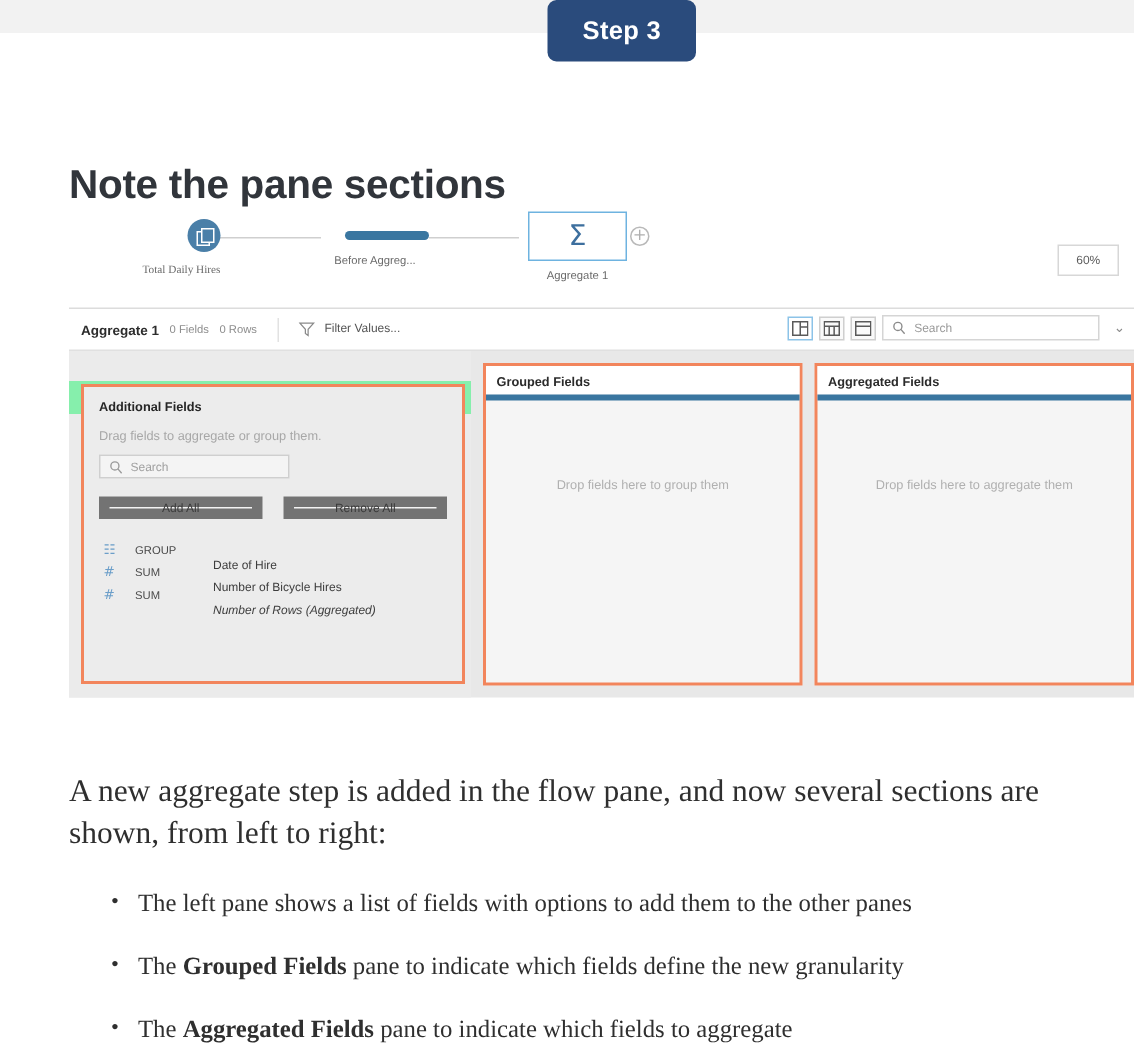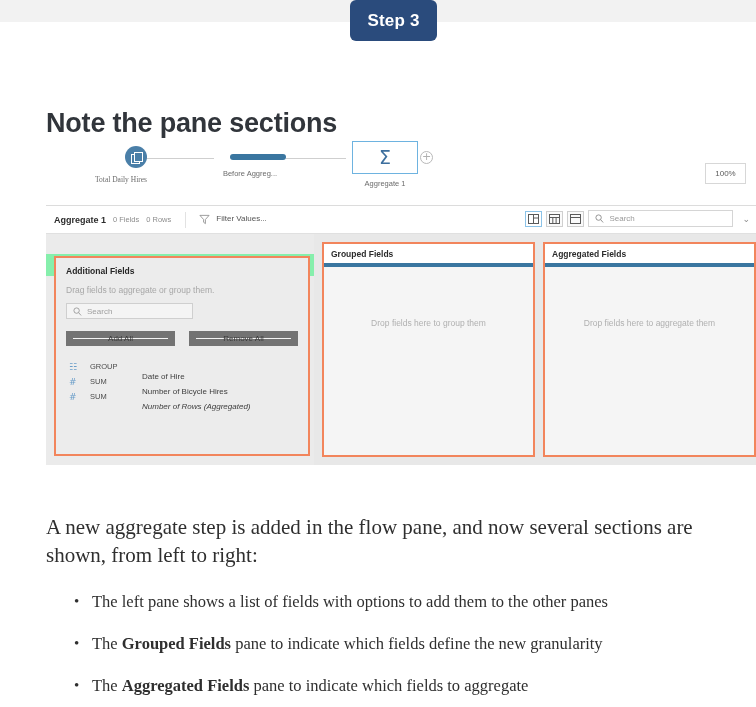--- a/index.html
+++ b/index.html
@@ -15,22 +15,22 @@
 
   
   .top-strip {
     position: absolute;
     top: 0; left: 0;
     width: 756px; height: 22px;
     background: #f2f2f2;
   }
   .step-badge {
     position: absolute;
-    top: 0px; left: 350px;
-    width: 87px; height: 41px;
+    top: 0px; left: 365px;
+    width: 99px; height: 41px;
     background: #2a4b7c;
     border-radius: 6px;
     color: #ffffff;
     font-size: 17px;
     font-weight: bold;
     display: flex;
     align-items: center;
     justify-content: center;
     letter-spacing: 0.2px;
   }
@@ -363,21 +363,21 @@
       <div class="node-label">Before Aggreg...</div>
     </div>
 
     <div class="node node-agg">
       <div class="agg-box">Σ</div>
       <div class="node-label">Aggregate 1</div>
     </div>
 
     <div class="plus-circle">+</div>
 
-    <div class="zoom-badge">100%</div>
+    <div class="zoom-badge">60%</div>
   </div>
 
   <div class="toolbar">
     <span class="tb-title">Aggregate 1</span>
     <span class="tb-meta">0 Fields</span>
     <span class="tb-meta">0 Rows</span>
     <span class="tb-sep"></span>
     <span class="tb-filter">
       <svg class="funnel" viewBox="0 0 12 12">
         <polygon points="1,1.5 11,1.5 7,6 7,10.5 5,9 5,6" fill="none" stroke="#8a8a8a" stroke-width="0.9"></polygon>

